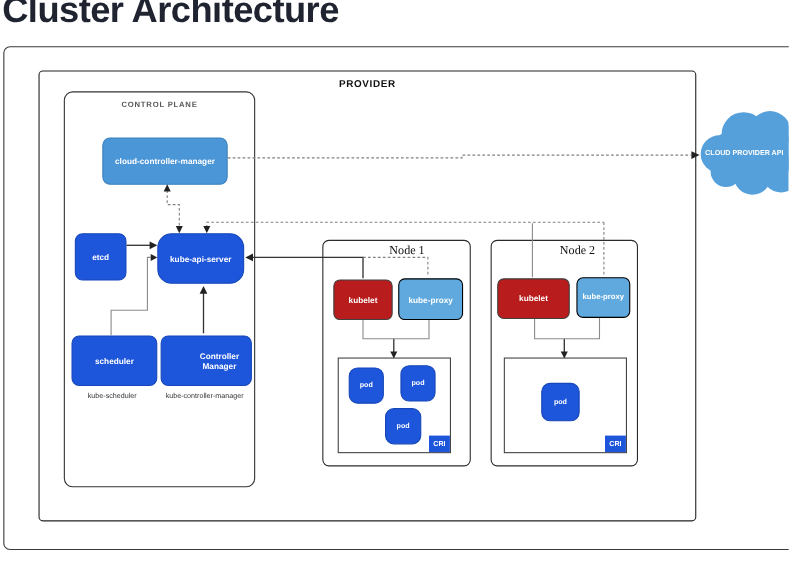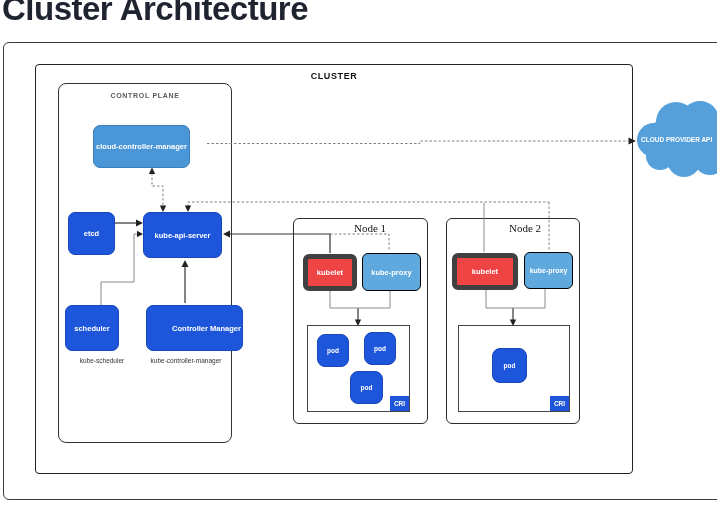--- a/index.html
+++ b/index.html
@@ -66,29 +66,29 @@
     display: flex;
     align-items: center;
     justify-content: center;
     text-align: center;
     color: #fff;
     font-weight: bold;
     font-size: 7.5px;
     border-radius: 7px;
   }
   .blue-dark   { background: #1e56db; border: 1px solid #1747b8; }
-  .blue-kubelet{ background: #ef4444; border: 5px solid #404040; }
+  .blue-kubelet{ background: #b91c1c; border: 1px solid #404040; }
   .blue-medium { background: #4a96d6; border: 1px solid #3c80bd; }
   .blue-light  { background: #5fa9de; border: 1px solid #000000; }
 
-  .ccm-box       { left: 93px;  top: 125px; width: 97px; height: 43px; }
+  .ccm-box       { left: 93px;  top: 125px; width: 114px; height: 43px; }
   .etcd-box      { left: 68px;  top: 212px; width: 47px;  height: 43px; }
-  .api-box       { left: 143px; top: 212px; width: 79px;  height: 46px; }
-  .scheduler-box { left: 65px;  top: 305px; width: 54px;  height: 46px; }
-  .cm-box        { left: 146px; top: 305px; width: 97px;  height: 46px; padding-left: 24px; }
+  .api-box       { left: 143px; top: 212px; width: 79px;  height: 46px; border-radius: 13px; }
+  .scheduler-box { left: 65px;  top: 305px; width: 78px;  height: 46px; }
+  .cm-box        { left: 146px; top: 305px; width: 83px;  height: 46px; padding-left: 24px; }
 
   .caption {
     font-size: 6.5px;
     color: #333;
     text-align: center;
     white-space: nowrap;
   }
   .caption-scheduler { left: 65px;  top: 357px; width: 74px; }
   .caption-cm        { left: 136px; top: 357px; width: 100px; }
 
@@ -156,21 +156,21 @@
   }
 </style>
 </head>
 <body>
 
 <h1 id="page-title">Cluster Architecture</h1>
 
 <div class="abs outer-frame"></div>
 
 <div class="abs cluster-box"></div>
-<div class="abs cluster-label">CLUSTER</div>
+<div class="abs cluster-label">PROVIDER</div>
 
 <div class="abs control-plane-box"></div>
 <div class="abs control-plane-label">CONTROL PLANE</div>
 
 <div class="abs comp blue-medium ccm-box">cloud-controller-manager</div>
 <div class="abs comp blue-dark etcd-box">etcd</div>
 <div class="abs comp blue-dark api-box">kube-api-server</div>
 <div class="abs comp blue-dark scheduler-box">scheduler</div>
 <div class="abs comp blue-dark cm-box">Controller Manager</div>
 <div class="abs caption caption-scheduler">kube-scheduler</div>

